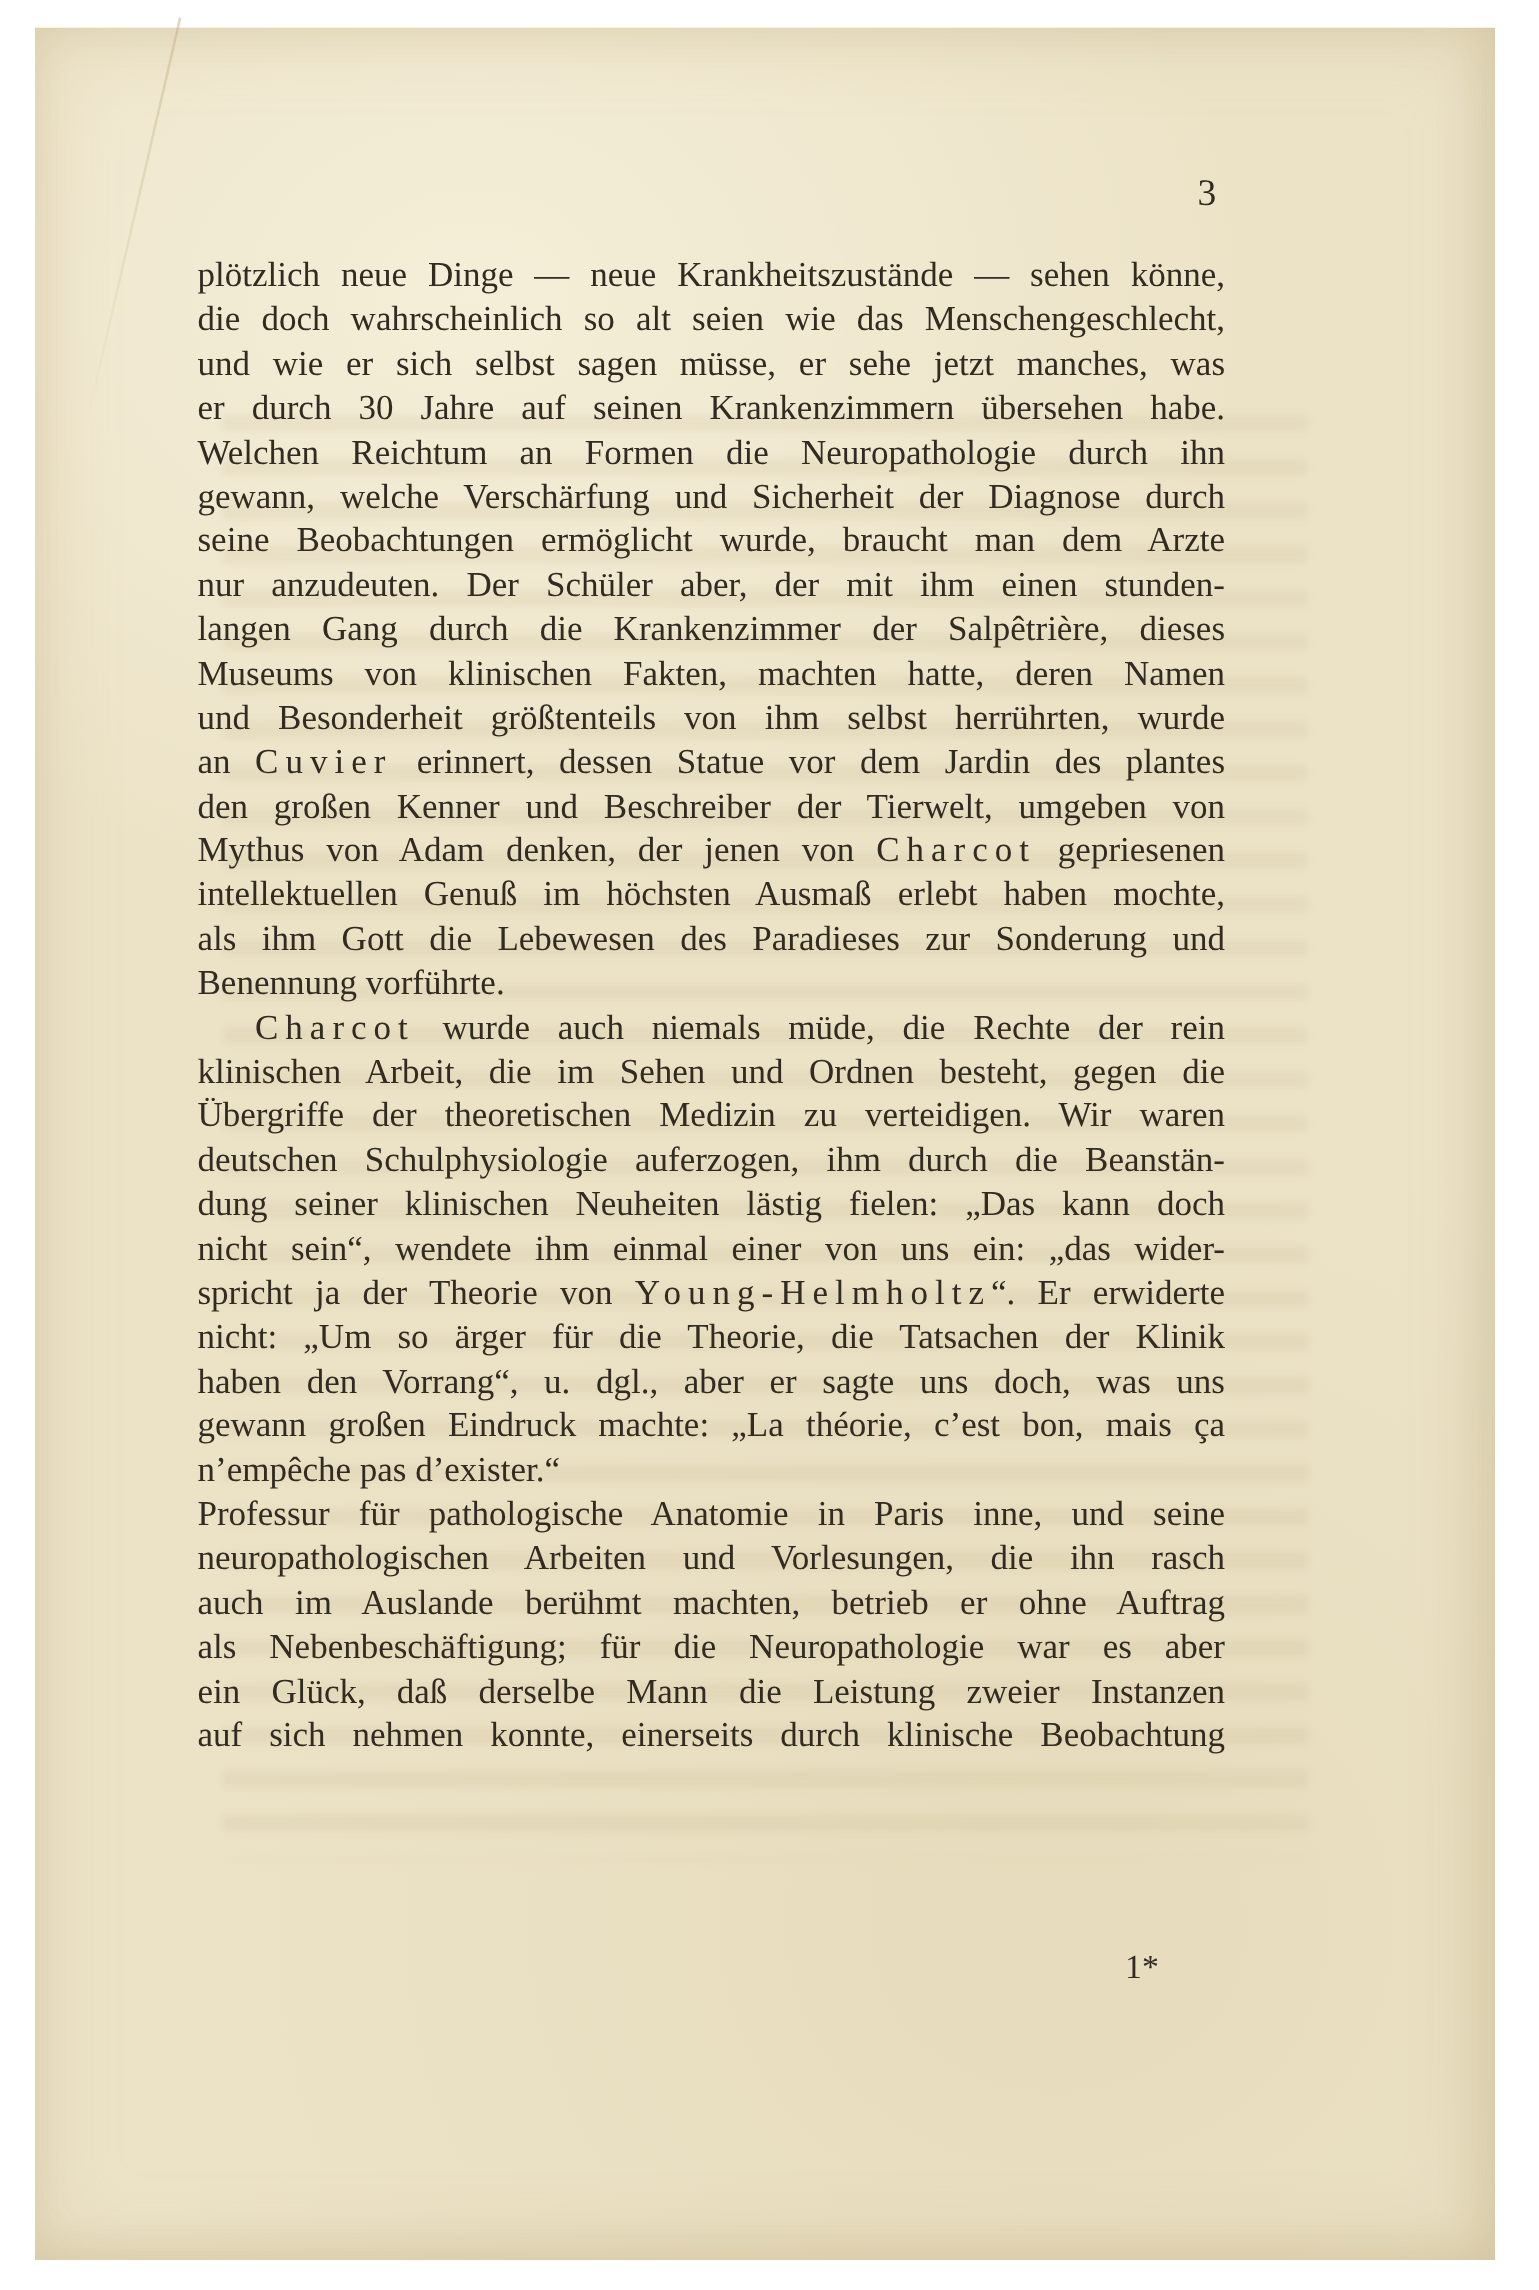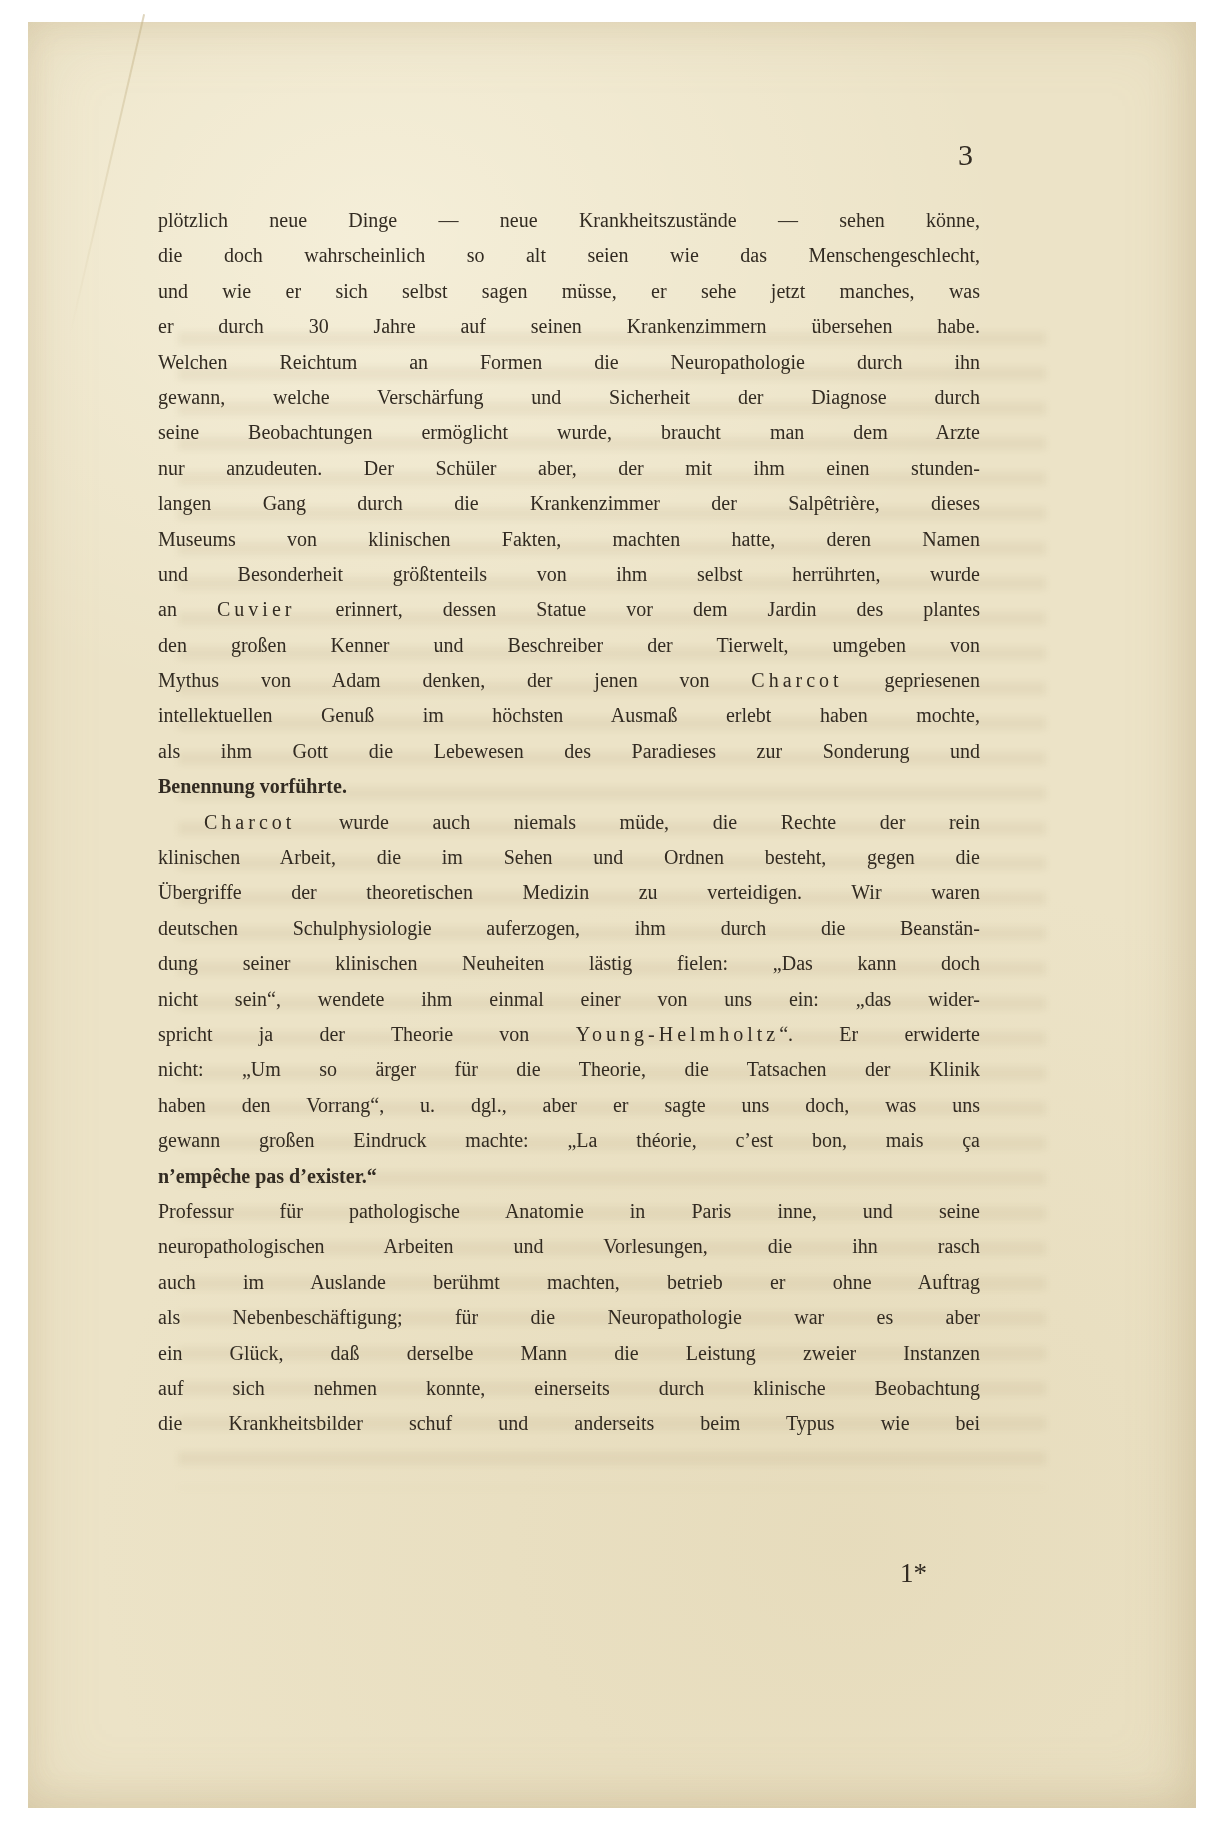--- a/index.html
+++ b/index.html
@@ -46,33 +46,32 @@
   .page-number {
     position: absolute;
     left: 930px; top: 116px;
     font-size: 30px;
     color: var(--ink);
   }
   .text-block {
     position: absolute;
     left: 130px; top: 181px;
     width: 822px;
-    font-size: 20px;
+    font-size: 28px;
     line-height: 35.4px;
     color: var(--ink);
   }
   .line {
     text-align: justify;
     text-align-last: justify;
     height: 35.4px;
     overflow: visible;
   }
   .line.para-end {
     text-align-last: left;
-    font-weight: bold;
   }
   .line.indent {
     text-indent: 46px;
   }
   .sp {
     letter-spacing: 0.2em;
   }
   .signature {
     position: absolute;
     left: 872px; top: 1536px;
@@ -115,16 +114,15 @@
       <div class="line"><span>nicht: „Um so ärger für die Theorie, die Tatsachen der Klinik</span></div>
       <div class="line"><span>haben den Vorrang“, u. dgl., aber er sagte uns doch, was uns</span></div>
       <div class="line"><span>gewann großen Eindruck machte: „La théorie, c’est bon, mais ça</span></div>
       <div class="line para-end"><span>n’empêche pas d’exister.“</span></div>
       <div class="line"><span>Professur für pathologische Anatomie in Paris inne, und seine</span></div>
       <div class="line"><span>neuropathologischen Arbeiten und Vorlesungen, die ihn rasch</span></div>
       <div class="line"><span>auch im Auslande berühmt machten, betrieb er ohne Auftrag</span></div>
       <div class="line"><span>als Nebenbeschäftigung; für die Neuropathologie war es aber</span></div>
       <div class="line"><span>ein Glück, daß derselbe Mann die Leistung zweier Instanzen</span></div>
       <div class="line"><span>auf sich nehmen konnte, einerseits durch klinische Beobachtung</span></div>
-      <div class="line"><span>die Krankheitsbilder schuf und anderseits beim Typus wie bei</span></div>
     </div>
   <div class="signature">1*</div>
 </div>
 
 </body></html>

